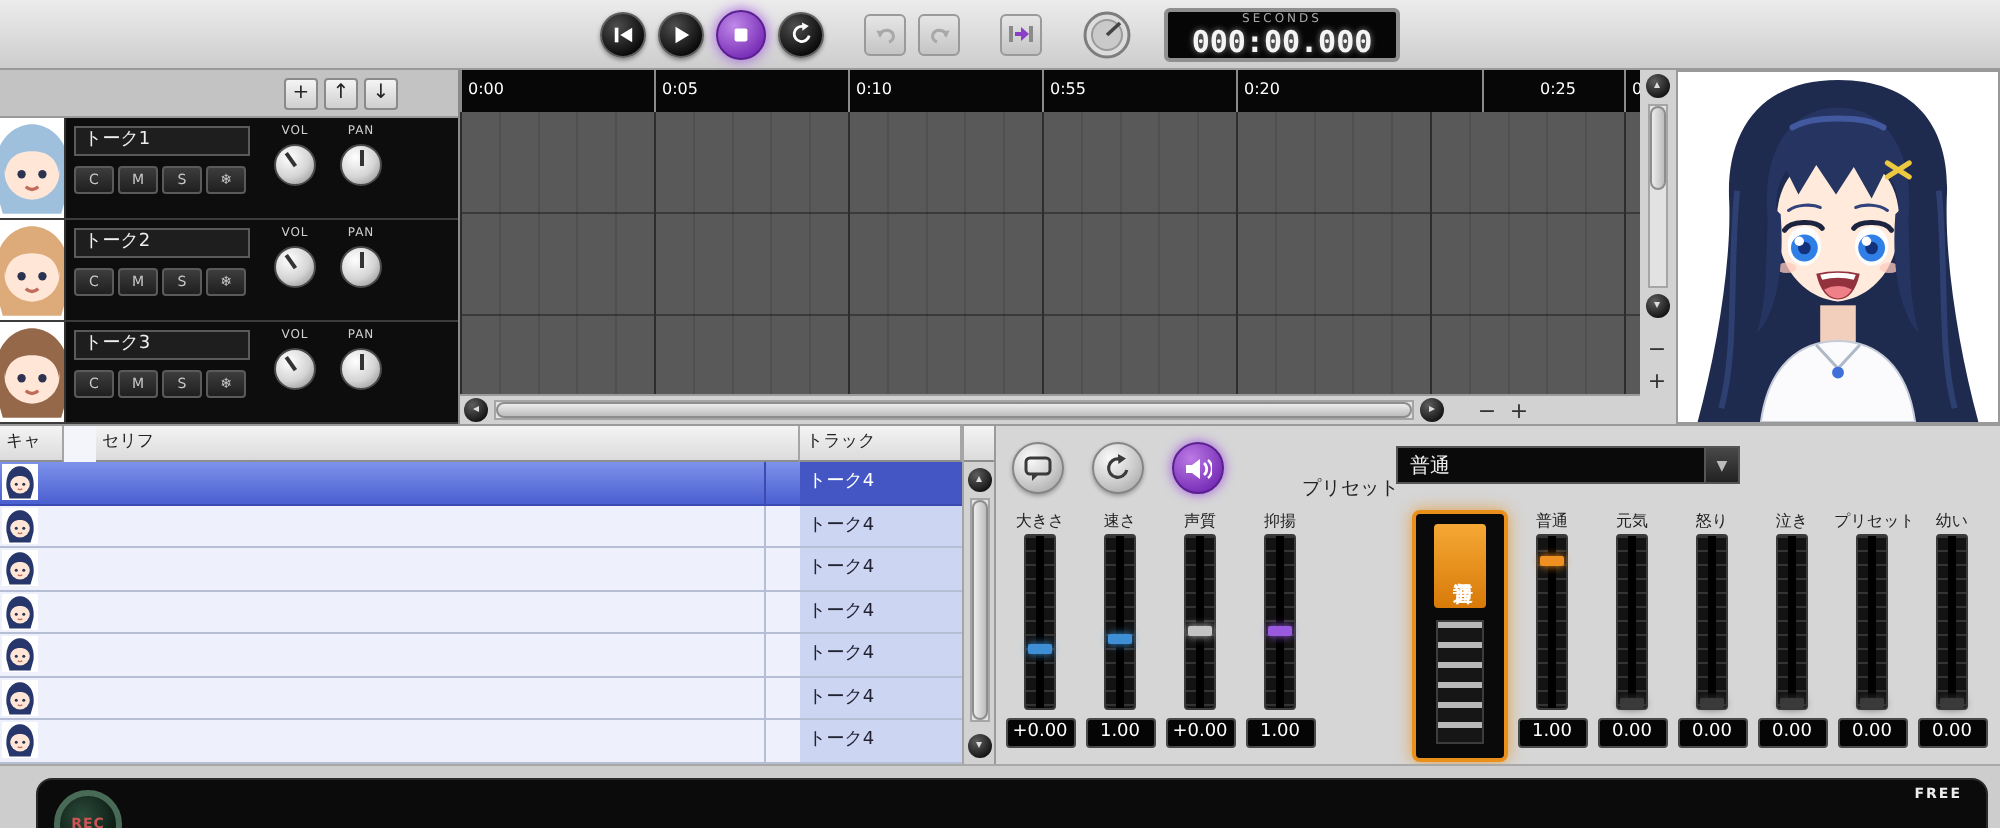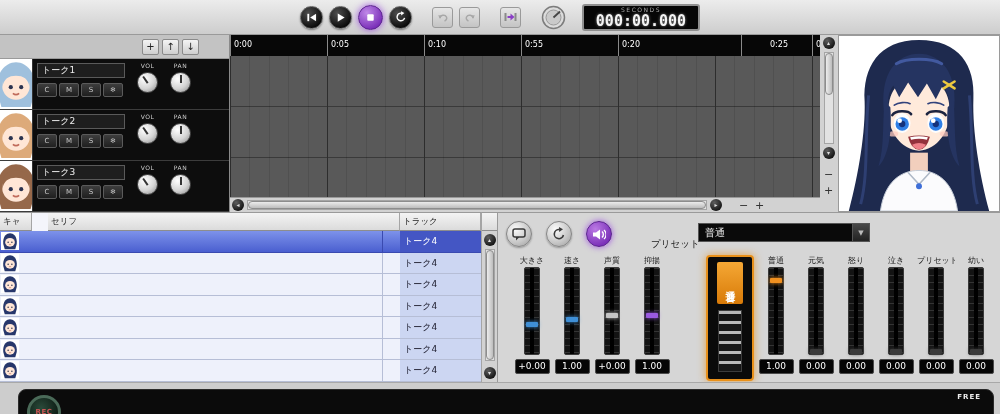--- a/index.html
+++ b/index.html
@@ -170,21 +170,21 @@
     position:absolute; left:200px; top:10px; width:172px; height:19px;
     background:#0a0a0a; border:1px solid #555; display:flex; align-items:center;
   }
   #preset-select .val { flex:1; color:#f0f0f0; font-size:10px; padding-left:6px; overflow:hidden; white-space:nowrap; }
   #preset-select .arrow {
     width:17px; height:100%; background:linear-gradient(#484848,#222);
     border-left:1px solid #555; color:#bbb; font-size:7px;
     display:flex; align-items:center; justify-content:center;
   }
   #sliders { position:absolute; left:0; top:40px; right:0; bottom:0; }
-  #voice-params { position:absolute; left:16px; top:2px; display:flex; }
+  #voice-params { position:absolute; left:4px; top:2px; display:flex; }
   #emotion-params { position:absolute; left:260px; top:2px; display:flex; }
   .s-col { width:36px; margin-right:4px; display:flex; flex-direction:column; align-items:center; }
   .s-label { font-size:8px; color:#222; height:12px; line-height:12px; white-space:nowrap; overflow:hidden; max-width:38px; }
   .s-track {
     position:relative; width:16px; height:88px; background:#131313;
     border:1px solid #3a3a3a; border-radius:2px;
     background-image:repeating-linear-gradient(180deg, rgba(255,255,255,.14) 0 1px, transparent 1px 7px);
   }
   .s-track::before {
     content:""; position:absolute; left:5px; top:0; bottom:0; width:4px; background:#000;

